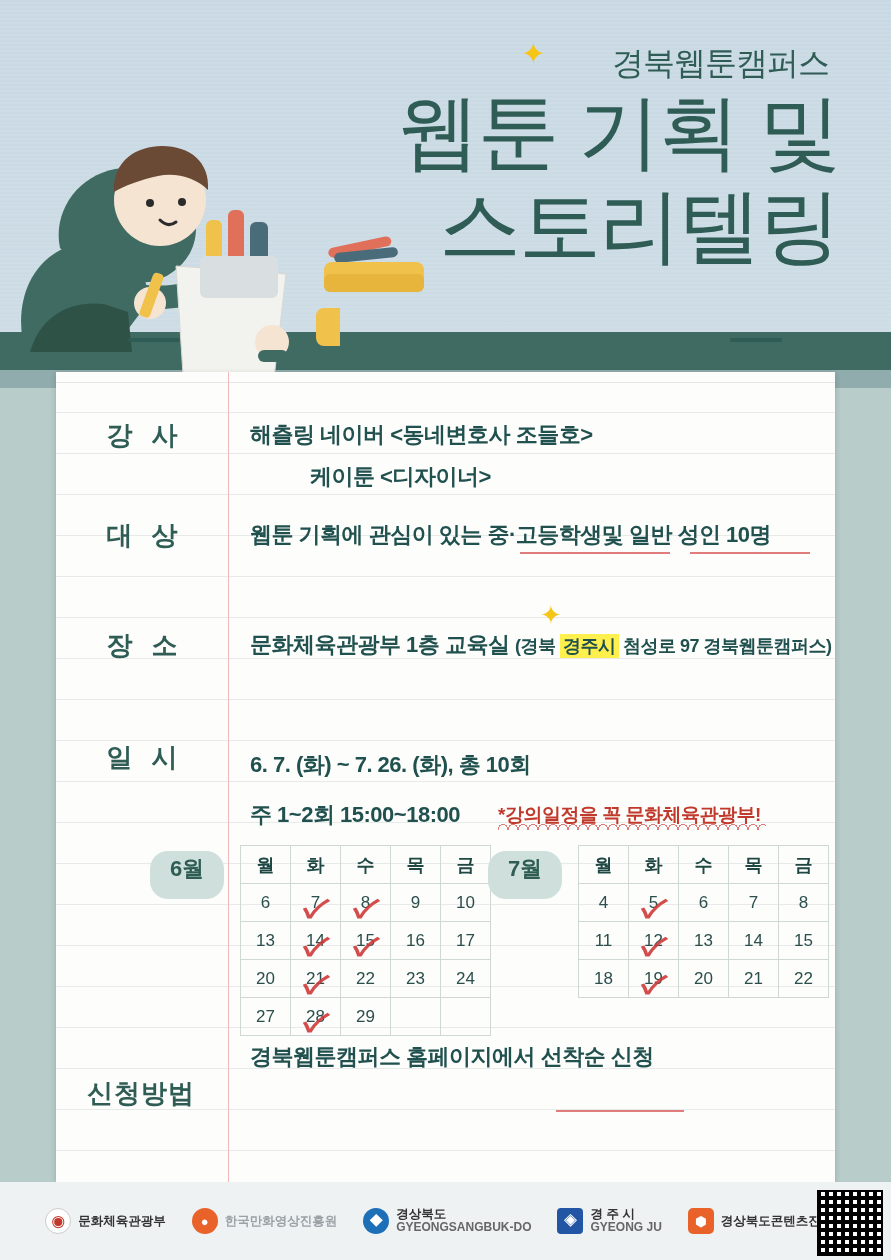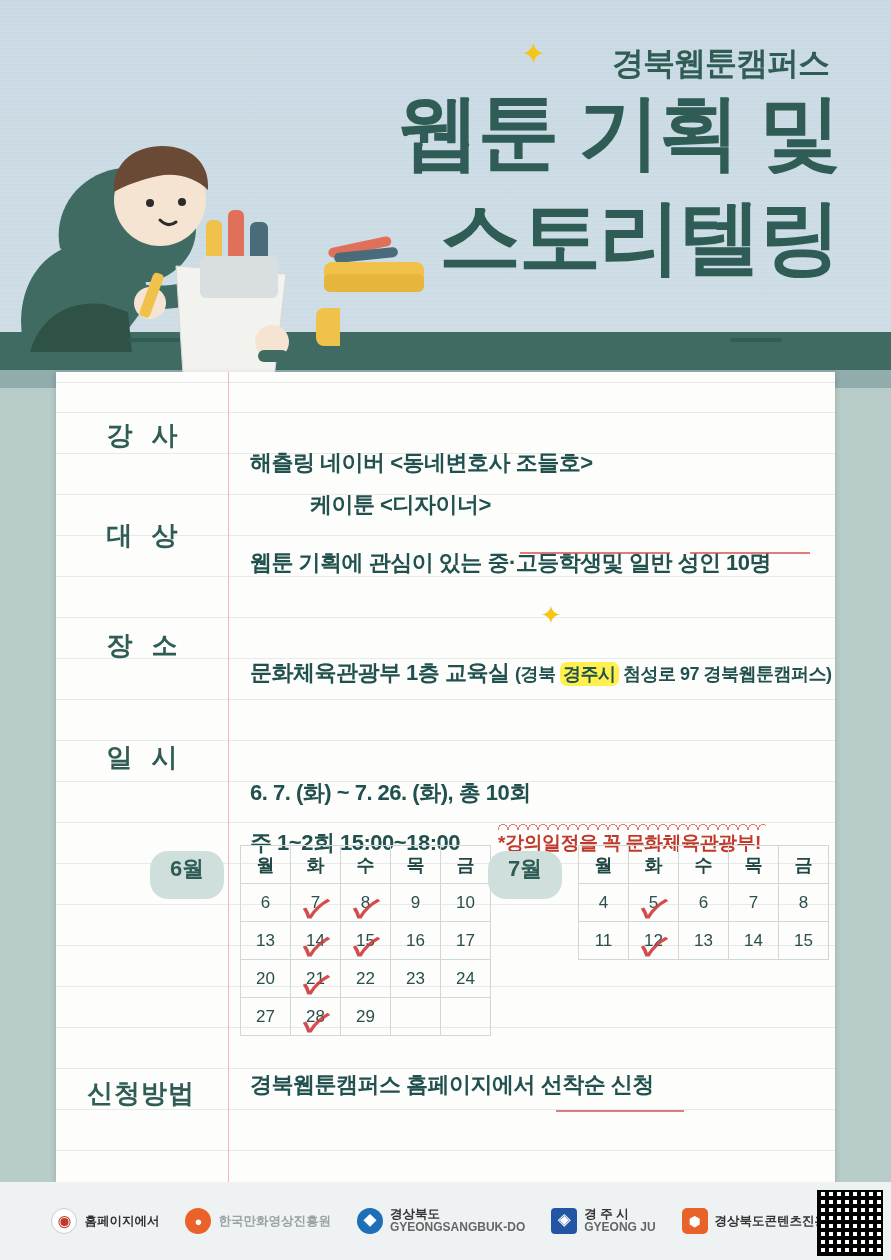--- a/index.html
+++ b/index.html
@@ -51,58 +51,58 @@
     position:absolute; left:172px; top:0; width:1px; height:100%;
     background:#f2b8bb;
   }
   .paper-topline {
     position:absolute; left:0; top:10px; width:100%; height:1px; background:#e3e7e6;
   }
 
   
   .brand {
     position:absolute; right:62px; top:42px;
-    font-size:32px; font-weight:bold; color:#2f5d55;
+    font-size:32px; font-weight:normal; color:#2f5d55;
     letter-spacing:-1px;
     font-family:"Liberation Sans", sans-serif;
   }
   .brand-star {
     position:absolute; right:345px; top:36px; color:#f5c518; font-size:30px;
   }
   .title {
     position:absolute; right:52px; top:90px;
     text-align:right;
     color:#2f5d55;
-    font-weight:bold;
+    font-weight:normal;
     letter-spacing:-2px;
     line-height:1.02;
   }
   .title .l1 { font-size:82px; display:block; }
-  .title .l2 { font-size:82px; display:block; margin-top:21px; }
+  .title .l2 { font-size:82px; display:block; margin-top:10px; }
 
   
   .illus { position:absolute; left:0; top:60px; width:340px; height:320px; }
 
   
   .row-label {
     position:absolute; width:150px; text-align:center;
     font-size:26px; font-weight:bold; color:#2f5d55;
     letter-spacing:6px;
   }
   .row-label::after {
     content:""; position:absolute; left:8px; right:8px; bottom:-4px; height:9px;
     background:#ffe36e; opacity:.85; z-index:-1;
   }
   .row-label span { position:relative; z-index:2; }
   .row-val {
     position:absolute; left:250px; font-size:22px; color:#20514f;
-    font-weight:bold; letter-spacing:-.5px;margin-top:28px;
+    font-weight:bold; letter-spacing:-.5px;
   }
   .small { font-size:18px; font-weight:bold; }
-  .hl-yellow { background:#fff04d; padding:2px 3px;border-radius:7px; }
+  .hl-yellow { background:#fff04d; padding:2px 3px; }
 
   .wavy {
     position:absolute; height:10px;
     background:
       radial-gradient(circle at 5px 9px, transparent 4px, #e06c6c 4px 5px, transparent 5px);
     background-size:10px 10px;
     opacity:.9;
   }
   .underline-red {
     position:absolute; height:2px; background:#d85b5b; opacity:.8;
@@ -312,34 +312,41 @@
           <td>7</td>
           <td>8</td>
         </tr>
         <tr>
           <td>11</td>
           <td class="chk">12</td>
           <td>13</td>
           <td>14</td>
           <td>15</td>
         </tr>
+        <tr>
+          <td>18</td>
+          <td class="chk">19</td>
+          <td>20</td>
+          <td>21</td>
+          <td>22</td>
+        </tr>
       </tbody>
     </table>
   </div>
 
   <div class="row-label" style="left:66px; top:1076px; letter-spacing:1px;">
     <span>신청방법</span>
   </div>
   <div class="row-val" style="top:1042px;">경북웹툰캠퍼스 홈페이지에서 선착순 신청</div>
   <div class="underline-red" style="left:556px; top:1110px; width:128px;"></div>
 
   <div class="footer">
     <div class="logo">
       <div class="mark" style="background:#fff;border:1px solid #ccc;color:#c0392b">◉</div>
-      <div class="txt">홈페이지에서</div>
+      <div class="txt">문화체육관광부</div>
     </div>
     <div class="logo">
       <div class="mark" style="background:#e8622a">●</div>
       <div class="txt" style="color:#9aa2a6">한국만화영상진흥원</div>
     </div>
     <div class="logo">
       <div class="mark" style="background:#1d6fb8">◆</div>
       <div class="txt">
         <span>경상북도</span>
         <small>GYEONGSANGBUK-DO</small>

